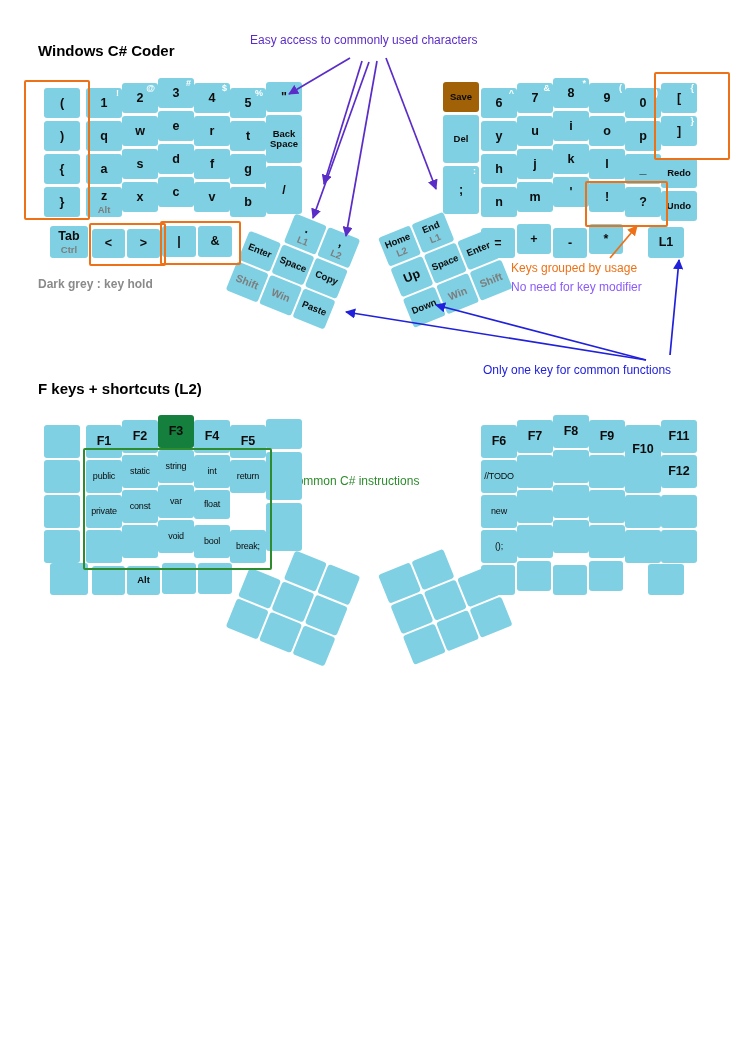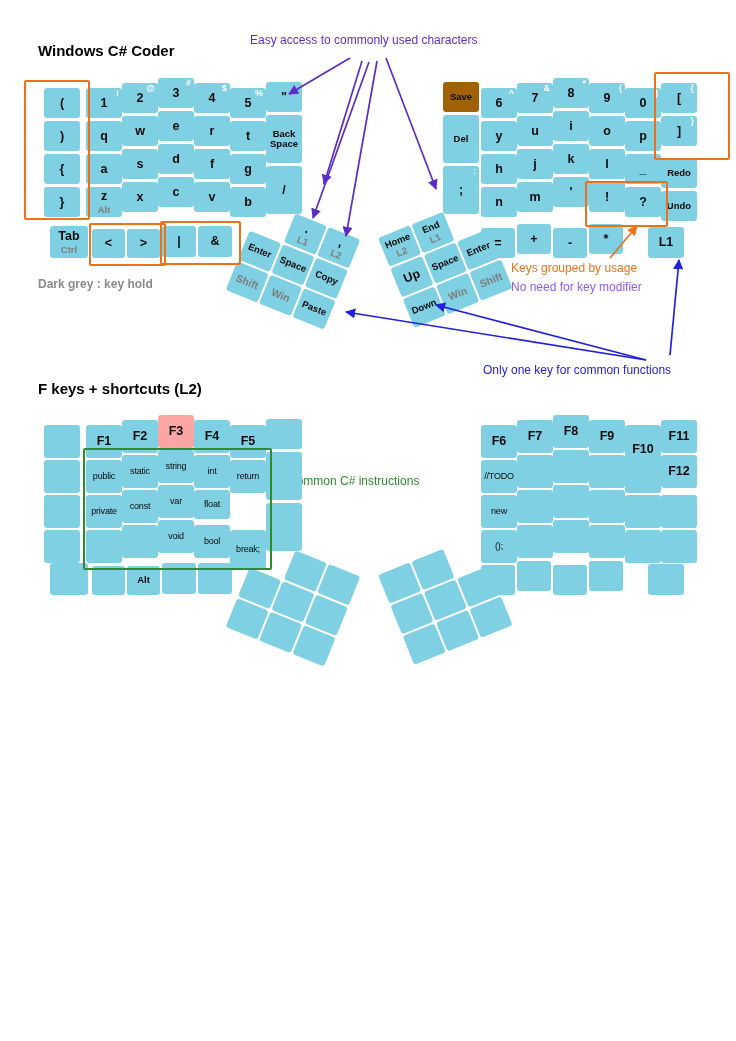--- a/index.html
+++ b/index.html
@@ -350,21 +350,21 @@
     <div class="key" style="left: 122px; top: 420px; width: 36px; height: 33px; background: rgb(127, 208, 227);">
       <span class="m">F2</span>
     </div>
     <div class="key" style="left: 122px; top: 455px; width: 36px; height: 33px; background: rgb(127, 208, 227);">
       <span class="m kw">static</span>
     </div>
     <div class="key" style="left: 122px; top: 490px; width: 36px; height: 33px; background: rgb(127, 208, 227);">
       <span class="m kw">const</span>
     </div>
     <div class="key" style="left: 122px; top: 525px; width: 36px; height: 33px; background: rgb(127, 208, 227);"></div>
-    <div class="key" style="left: 158px; top: 415px; width: 36px; height: 33px; background: #fca5a5;">
+    <div class="key" style="left: 158px; top: 415px; width: 36px; height: 33px; background: #15803d;">
       <span class="m">F3</span>
     </div>
     <div class="key" style="left: 158px; top: 450px; width: 36px; height: 33px; background: rgb(127, 208, 227);">
       <span class="m kw">string</span>
     </div>
     <div class="key" style="left: 158px; top: 485px; width: 36px; height: 33px; background: rgb(127, 208, 227);">
       <span class="m kw">var</span>
     </div>
     <div class="key" style="left: 158px; top: 520px; width: 36px; height: 33px; background: rgb(127, 208, 227);">
       <span class="m kw">void</span>
@@ -383,21 +383,21 @@
     </div>
     <div class="key" style="left: 230px; top: 425px; width: 36px; height: 33px; background: rgb(127, 208, 227);">
       <span class="m">F5</span>
     </div>
     <div class="key" style="left: 230px; top: 460px; width: 36px; height: 33px; background: rgb(127, 208, 227);">
       <span class="m kw">return</span>
     </div>
     <div class="key" style="left: 230px; top: 495px; width: 36px; height: 24px; background: rgb(127, 208, 227); margin-top: 39px;">
       <span class="m kw">null</span>
     </div>
-    <div class="key" style="left: 230px; top: 530px; width: 36px; height: 39px; background: rgb(127, 208, 227);">
+    <div class="key" style="left: 230px; top: 530px; width: 36px; height: 33px; background: rgb(127, 208, 227);">
       <span class="m kw">break;</span>
     </div>
     <div class="key" style="left: 266px; top: 419px; width: 36px; height: 30px; background: rgb(127, 208, 227);"></div>
     <div class="key" style="left: 266px; top: 452px; width: 36px; height: 48px; background: rgb(127, 208, 227);"></div>
     <div class="key" style="left: 266px; top: 503px; width: 36px; height: 48px; background: rgb(127, 208, 227);"></div>
     <div class="key" style="left: 50px; top: 563px; width: 38px; height: 32px; background: rgb(127, 208, 227);"></div>
     <div class="key" style="left: 92px; top: 566px; width: 33px; height: 29px; background: rgb(127, 208, 227);"></div>
     <div class="key" style="left: 127px; top: 566px; width: 33px; height: 29px; background: rgb(127, 208, 227);">
       <span class="m sm">Alt</span>
     </div>

